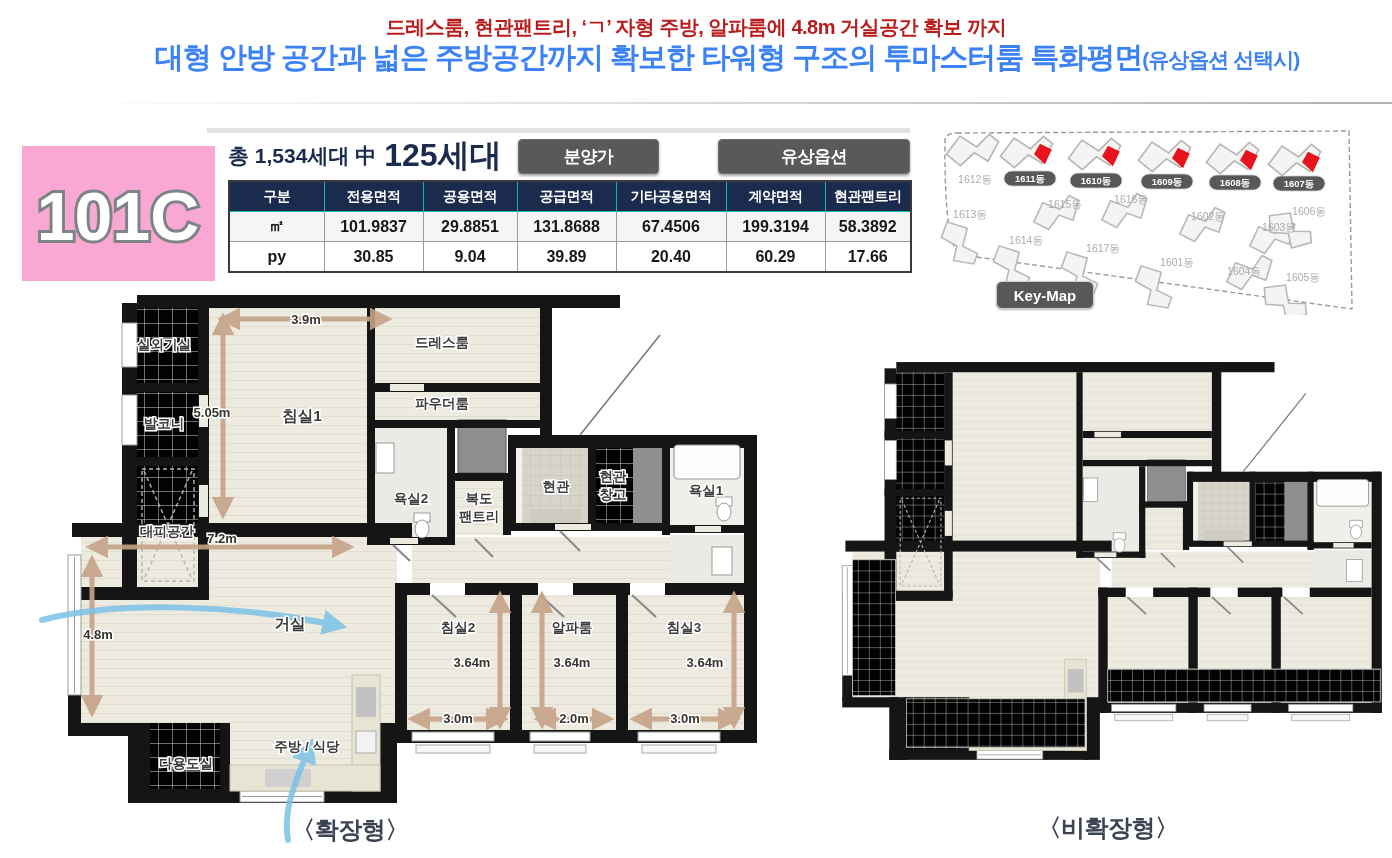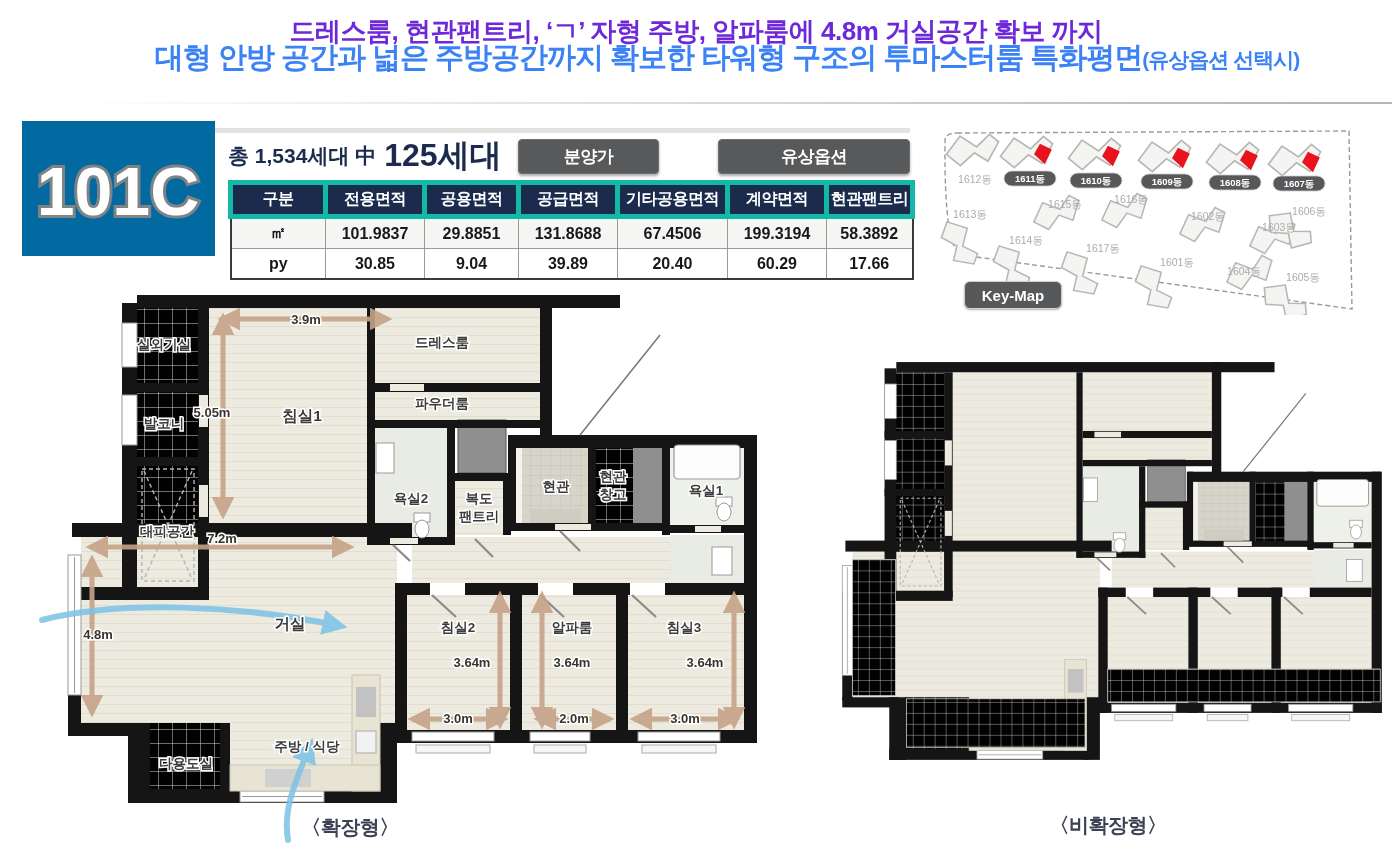--- a/index.html
+++ b/index.html
@@ -1,47 +1,47 @@
 <!DOCTYPE html>
 <html><head>
 <meta charset="utf-8">
 <style>
   html,body{margin:0;padding:0;background:#fff;}
   .page{position:relative;width:1392px;height:858px;background:#fff;overflow:hidden;
         font-family:"Liberation Sans","DejaVu Sans",sans-serif;}
   .subtitle{position:absolute;top:14px;left:0;width:100%;text-align:center;
-            font-size:26px;font-weight:600;color:#6d28d9;letter-spacing:-0.5px;}
+            font-size:20px;font-weight:600;color:#b91c1c;letter-spacing:-0.5px;}
   .title{position:absolute;top:38px;left:0;width:100%;text-align:center;
          font-size:29px;font-weight:800;color:#3b82f6;letter-spacing:-1px;padding-left:31px;}
   .title .suffix{font-size:21px;font-weight:800;}
   .hdr-line{position:absolute;top:102px;left:0;width:100%;height:2px;
             background:linear-gradient(to right,rgba(180,180,180,0) 5%,#b5b5b5 95%);}
   .gray-strip{position:absolute;top:128px;left:207px;width:703px;height:5px;background:#e2e2e2;}
-  .badge{position:absolute;left:22px;top:121px;width:193px;height:135px;background:#0369a1;}
+  .badge{position:absolute;left:22px;top:146px;width:193px;height:135px;background:#f9a8d4;}
   .households{position:absolute;left:228px;top:138px;height:36px;color:#1b2b4e;
               font-size:21px;font-weight:600;display:flex;align-items:center;gap:8px;}
   .households .count{font-size:32px;font-weight:800;}
   .pill-btn{position:absolute;top:139px;height:33px;background:#58595b;border-radius:4px;
             color:#fff;font-size:17px;font-weight:700;display:flex;align-items:center;
             justify-content:center;box-shadow:0 2px 3px rgba(0,0,0,.35);border:1px solid #6e6f71;
             cursor:pointer;letter-spacing:-0.5px;}
   .btn-price{left:518px;width:139px;}
   .btn-option{left:718px;width:190px;text-align:right;}
   table.area{position:absolute;left:228px;top:180px;width:682px;border-collapse:collapse;
              table-layout:fixed;border:2px solid #3a3a3a;font-size:16px;}
-  table.area th{background:#1b2b4e;color:#fff;font-size:16px;font-weight:700;height:27px;
-                border:5px solid #14b8a6;letter-spacing:-0.5px;}
+  table.area th{background:#1b2b4e;color:#fff;font-size:14px;font-weight:700;height:27px;
+                border:1px solid #14b8a6;letter-spacing:-0.5px;}
   table.area td{height:27px;text-align:center;font-weight:600;color:#17171c;
                 border:1px solid #9a9a9a;background:#fff;}
   table.area tr.r1 td{background:#f5f5f3;}
-  .keymap-pill{position:absolute;left:964px;top:281px;width:96px;height:26px;background:#57585a;
+  .keymap-pill{position:absolute;left:996px;top:281px;width:96px;height:26px;background:#57585a;
                border-radius:6px;color:#fff;font-weight:700;font-size:15px;display:flex;
                align-items:center;justify-content:center;box-shadow:0 1px 2px rgba(0,0,0,.3);
                border:1px solid #cfcfcf;}
-  .caption{position:absolute;width:360px;text-align:center;font-size:20px;font-weight:600;
+  .caption{position:absolute;width:360px;text-align:center;font-size:24px;font-weight:600;
            color:#3a4254;letter-spacing:-0.5px;}
   .cap-left{left:170px;top:814px;}
   .cap-right{left:928px;top:812px;}
   svg text.rl{font-family:"Liberation Sans","DejaVu Sans",sans-serif;font-size:13.5px;font-weight:700;
               fill:#3c3c3c;stroke:#fff;stroke-width:3px;paint-order:stroke;text-anchor:middle;}
   svg text.rl.big{font-size:15.5px;}
   svg text.dl{font-family:"Liberation Sans","DejaVu Sans",sans-serif;font-size:13px;font-weight:700;
               fill:#38342e;stroke:#fff;stroke-width:3px;paint-order:stroke;text-anchor:middle;}
   svg text.bl{font-family:"Liberation Sans","DejaVu Sans",sans-serif;font-size:10.5px;fill:#ababab;
               text-anchor:middle;}

